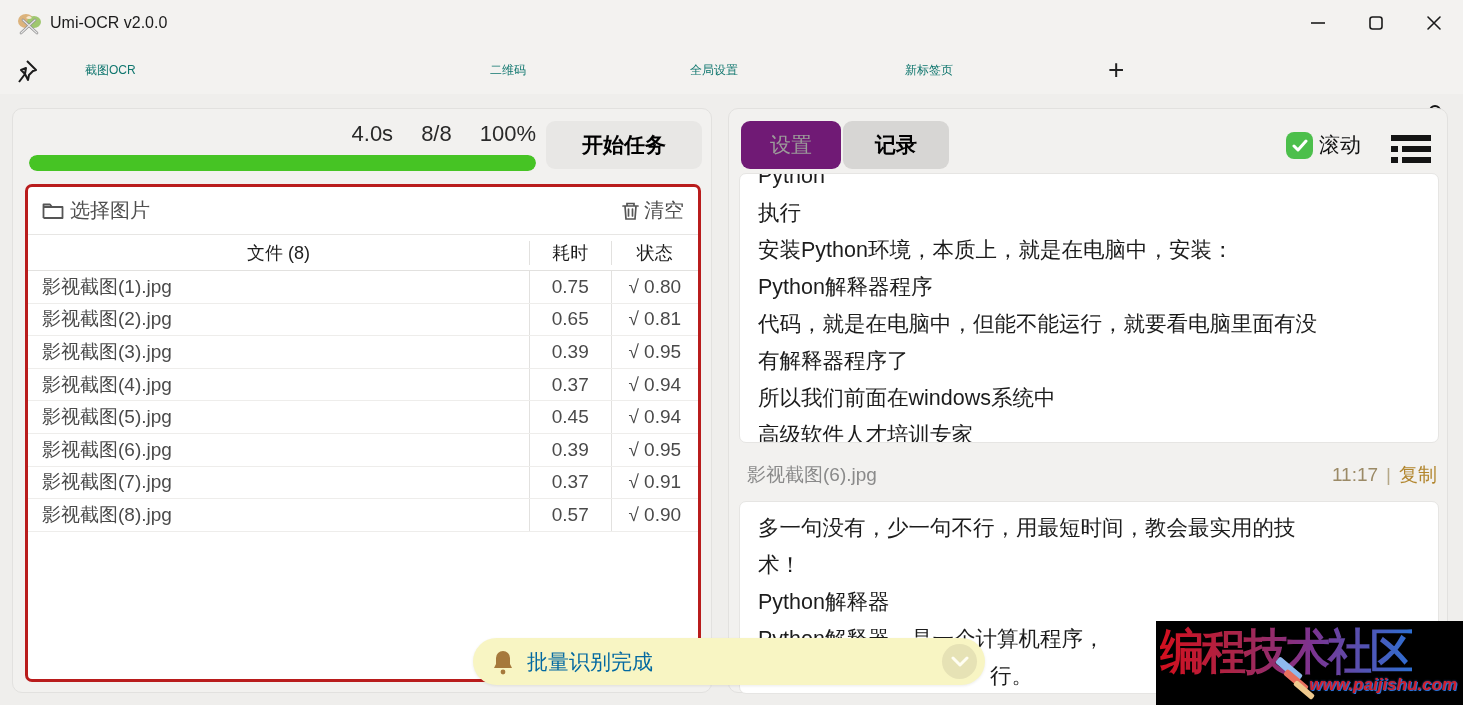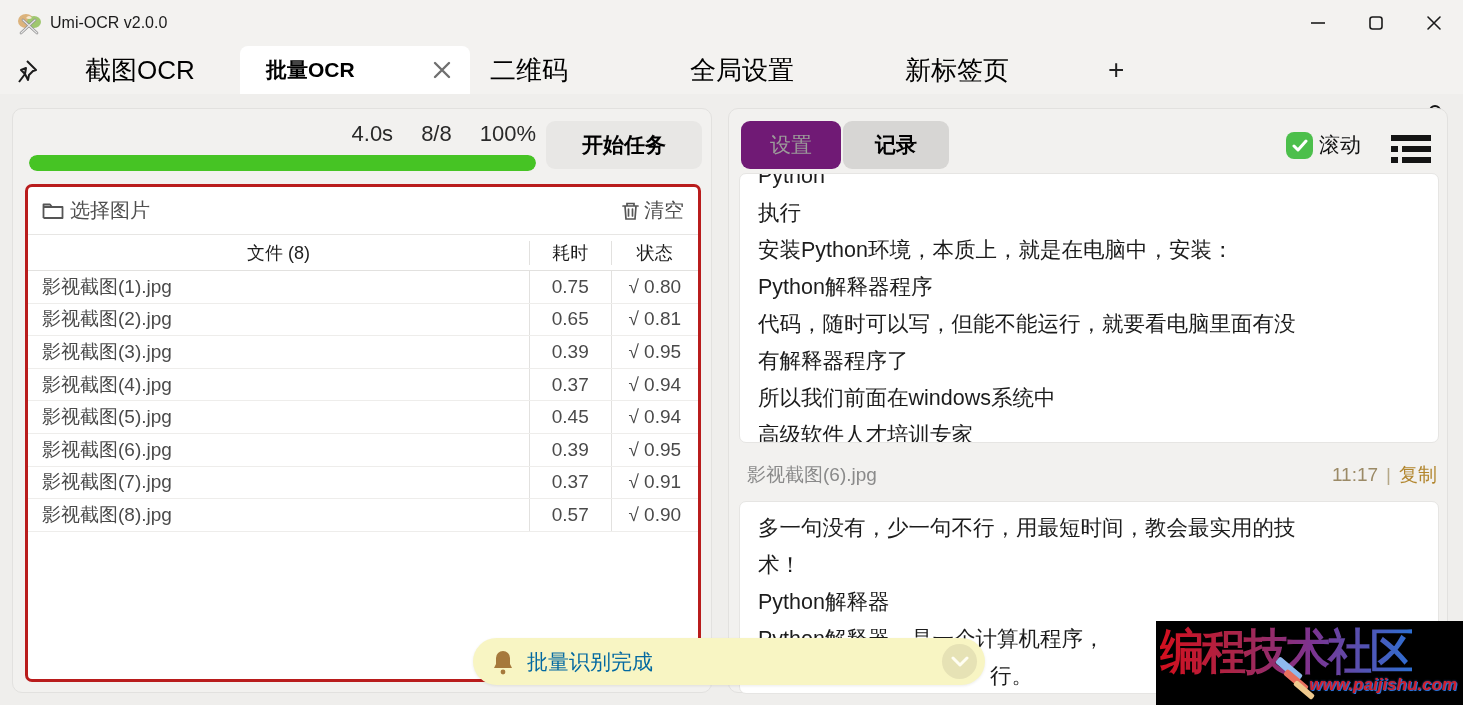--- a/index.html
+++ b/index.html
@@ -10,21 +10,21 @@
   
   .titlebar { position:absolute; left:0; top:0; width:1463px; height:46px; background:#f3f2f0; display:flex; align-items:center; }
   .app-icon { margin-left:16px; width:26px; height:26px; }
   .app-title { margin-left:8px; font-size:16px; color:#1b1b1b; }
   .win-controls { position:absolute; right:0; top:0; height:46px; display:flex; }
   .win-btn { width:58px; height:46px; display:flex; align-items:center; justify-content:center; }
 
   
   .tabbar { position:absolute; left:0; top:46px; width:1463px; height:48px; background:#f3f2f0; }
   .pin-btn { position:absolute; left:14px; top:10px; width:30px; height:30px; }
-  .tab { position:absolute; top:0; height:48px; display:flex; align-items:center; font-size:26px; color:#000000; }
+  .tab { position:absolute; top:0; height:48px; display:flex; align-items:center; font-size:12px; color:#0f766e; }
   .tab-label { white-space:nowrap; }
   .tab-inactive-1 { left:85px; }
   .tab-active { left:240px; width:230px; background:#ffffff; border-radius:8px 8px 0 0; padding-left:26px; font-weight:bold; font-size:21px; color:#000; }
   .tab-close { position:absolute; right:18px; top:14px; width:20px; height:20px; }
   .tab-qr { left:490px; }
   .tab-settings { left:690px; }
   .tab-newpage { left:905px; }
   .tab-plus { left:1108px; font-size:28px; color:#222; font-weight:300; }
   .tab-sep { position:absolute; top:62px; width:2px; height:18px; background:#9a9a98; }
   .sep1 { left:675px; } .sep2 { left:890px; } .sep3 { left:1098px; }
@@ -133,28 +133,20 @@
     <div class="pin-btn">
       <svg width="30" height="30" viewBox="0 0 30 30">
         <path d="M13 5 L22 14 L19 15 L15 19 L14 24 L11 18 L5 26 M11 18 L7 14 L12 12 Z" fill="none" stroke="#1c1c1c" stroke-width="2" stroke-linejoin="round"></path>
       </svg>
     </div>
 
     <div class="tab tab-inactive-1">
       <span class="tab-label">截图OCR</span>
     </div>
 
-    <div class="tab tab-active">
-      <span class="tab-label">批量OCR</span>
-      <span class="tab-close">
-        <svg width="20" height="20" viewBox="0 0 20 20">
-            <path d="M3 3 L17 17 M17 3 L3 17" stroke="#707070" stroke-width="2.4" stroke-linecap="round"></path>
-          </svg>
-      </span>
-    </div>
 
     <div class="tab tab-qr">
       <span class="tab-label">二维码</span>
     </div>
     <div class="tab-sep sep1"></div>
     <div class="tab tab-settings">
       <span class="tab-label">全局设置</span>
     </div>
     <div class="tab-sep sep2"></div>
     <div class="tab tab-newpage">
@@ -272,21 +264,21 @@
         <rect x="15" y="24" width="29" height="6" fill="#141414"></rect>
       </svg>
     </div>
 
     <div class="record-card card1">
       <div class="rec-lines">
         <div class="rec-line">Python</div>
         <div class="rec-line">执行</div>
         <div class="rec-line">安装Python环境，本质上，就是在电脑中，安装：</div>
         <div class="rec-line">Python解释器程序</div>
-        <div class="rec-line">代码，随时可以写，但能不能运行，就要看电脑里面有没</div>
+        <div class="rec-line">代码，就是在电脑中，但能不能运行，就要看电脑里面有没</div>
         <div class="rec-line">有解释器程序了</div>
         <div class="rec-line">所以我们前面在windows系统中</div>
         <div class="rec-line">高级软件人才培训专家</div>
       </div>
     </div>
 
     <div class="rec-head">
       <span class="rec-file">影视截图(6).jpg</span>
       <span class="rec-right">
         <span class="rec-time">11:17</span>

